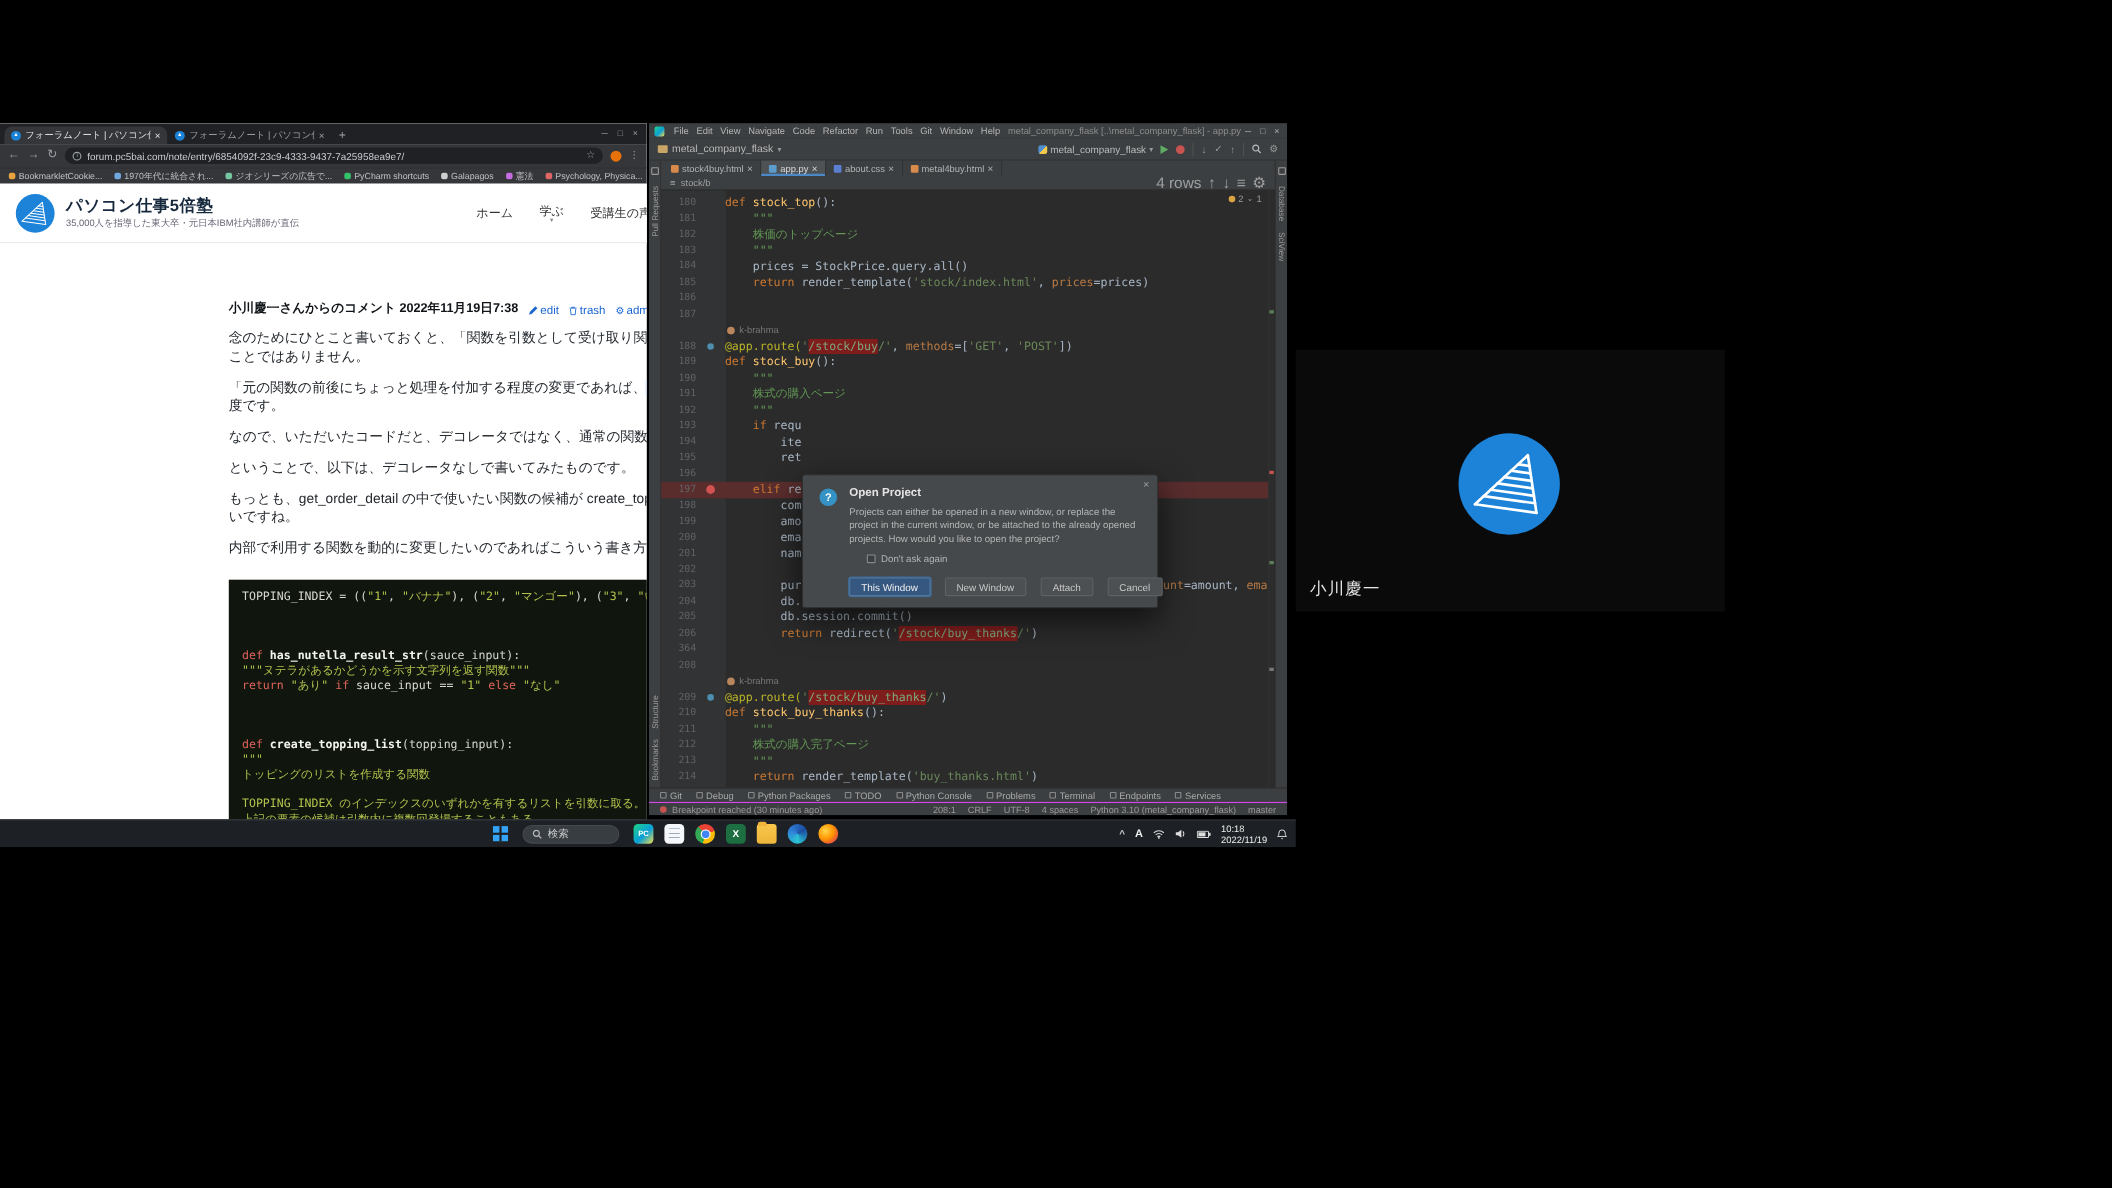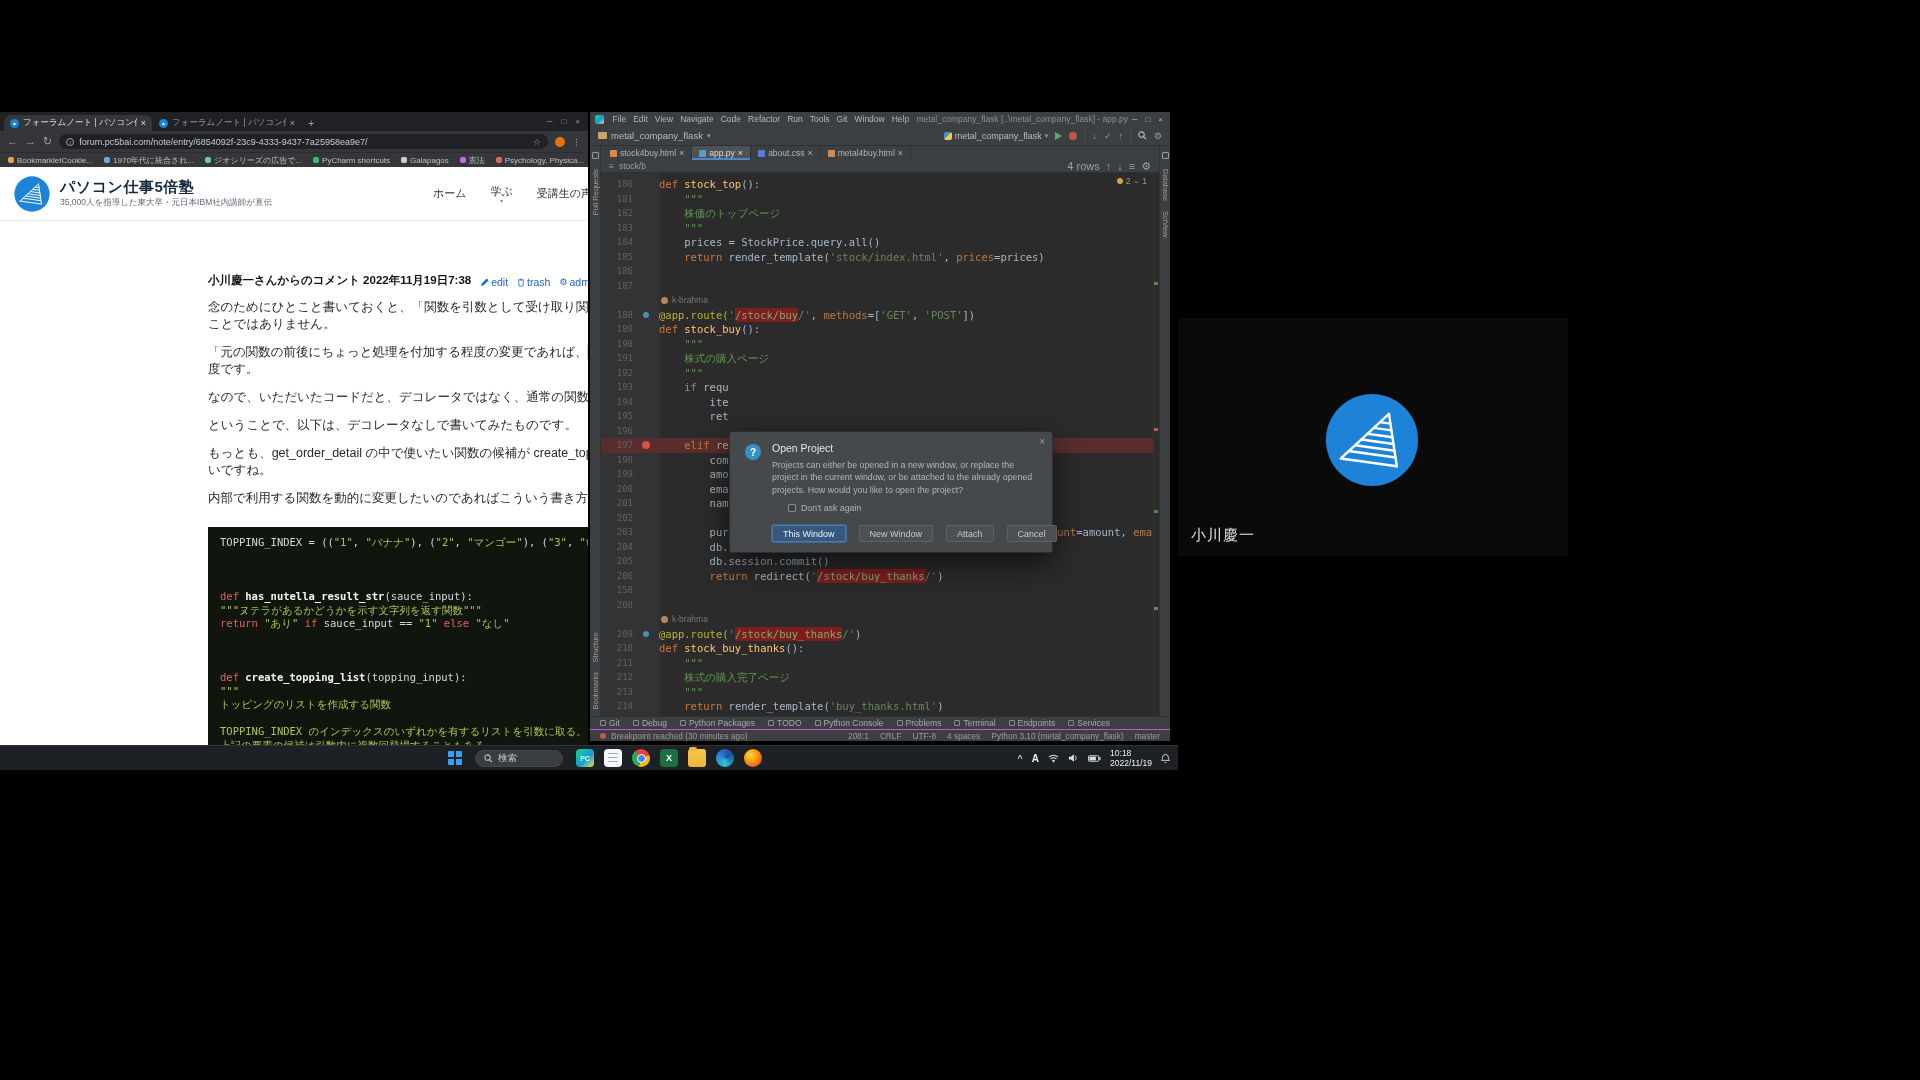--- a/index.html
+++ b/index.html
@@ -73,21 +73,21 @@
 .vtext-r{writing-mode:vertical-rl;font-size:7.5px;color:#9a9a9a;white-space:nowrap}
 .strip-sq{width:7px;height:7px;border:1px solid #9a9a9a;border-radius:1px}
 .mt-auto{margin-top:auto}
 .pc-center{flex:1;display:flex;flex-direction:column;min-width:0}
 .pc-tabs{height:14px;background:#3c3f41;display:flex;align-items:stretch;padding-left:2px}
 .pc-tab{display:flex;align-items:center;gap:3px;padding:0 7px;font-size:8.5px;color:#b3b3b3;border-right:1px solid #333;white-space:nowrap}
 .pc-tab.active{background:#4e5254;color:#dadada;box-shadow:inset 0 -2px 0 #4a88c7}
 .ficon{width:7px;height:7px;min-width:7px;border-radius:1px}
 .f-html{background:#d78a4a}.f-py{background:#5c9ccc}.f-css{background:#5a7fd0}
 .pc-crumbs{height:13px;background:#3c3f41;border-bottom:1px solid #2f2f2f;display:flex;align-items:center;padding:0 8px;font-size:8.5px;color:#9f9f9f;gap:5px}
-.crumb-r{margin-left:auto;display:flex;gap:6px;align-items:center;font-size:11px;color:#9f9f9f}
+.crumb-r{margin-left:auto;display:flex;gap:6px;align-items:center;font-size:14px;color:#9f9f9f}
 .pc-editor{flex:1;position:relative;background:#2b2b2b;overflow:hidden}
 .pc-editor::before{content:"";position:absolute;left:0;top:0;bottom:0;width:58px;background:#313335;border-right:1px solid #2f3133}
 .ed-lines{position:absolute;left:0;top:4px;right:6px}
 .ln{display:flex;height:14.5px;line-height:14.5px;position:relative}
 .ln-gutter{width:58px;min-width:58px;display:flex;align-items:center}
 .gnum{width:32px;text-align:right;font-size:9px;color:#606366;font-family:"DejaVu Sans Mono",monospace}
 .gicz{flex:1;display:flex;align-items:center;justify-content:center}
 .bp-dot{width:8px;height:8px;border-radius:50%;background:#d25252}
 .route-dot{width:6px;height:6px;border-radius:50%;background:#4e8fb0}
 .ln-body{flex:1;white-space:pre;overflow:hidden;font-family:"DejaVu Sans Mono","Liberation Mono",monospace;font-size:10.5px;color:#a9b7c6;display:flex;align-items:center}
@@ -98,21 +98,21 @@
 .ann-av{width:7px;height:7px;min-width:7px;border-radius:50%;background:#b9855c;margin:0 4px 0 2px}
 .ann-t{font-size:8.5px;color:#787878;font-family:"Liberation Sans",sans-serif}
 .insp{position:absolute;top:3px;right:12px;display:flex;align-items:center;gap:3px;font-size:8.5px;color:#9a9a9a;z-index:3}
 .insp-dot-y{width:6px;height:6px;border-radius:50%;background:#d9a343}
 .insp-chev{font-size:7px}
 .ed-sb{position:absolute;right:0;top:0;bottom:0;width:6px;background:#2c2c2c;border-left:1px solid #343434}
 .ed-mark{position:absolute;right:1px;width:4px;height:3px}
 .dlg{position:absolute;left:128px;top:258px;width:324px;height:122px;background:#45494b;border:1px solid #2c2e2f;border-radius:3px;box-shadow:0 10px 30px rgba(0,0,0,.65);z-index:6}
 .dlg-help{position:absolute;left:15px;top:12px;width:16px;height:16px;border-radius:50%;background:#3592c4;color:#fff;font-size:10px;display:flex;align-items:center;justify-content:center;font-weight:bold}
 .dlg-x{position:absolute;right:7px;top:4px;color:#9a9a9a;font-size:10px}
-.dlg-title{padding:10px 12px 0 42px;font-size:10.5px;color:#e4e4e4;font-weight:normal}
+.dlg-title{padding:10px 12px 0 42px;font-size:10.5px;color:#e4e4e4;font-weight:bold}
 .dlg-body{padding:5px 18px 0 42px;font-size:8.8px;line-height:12.3px;color:#b4b4b4}
 .dlg-check{margin:7px 0 0 58px;display:flex;align-items:center;gap:5px;font-size:8.8px;color:#b4b4b4}
 .cbox{width:8px;height:8px;border:1px solid #8a8a8a;border-radius:1px;background:#3c3f41}
 .dlg-btns{position:absolute;left:42px;bottom:10px;display:flex;gap:13px}
 .btn{font-size:9px;color:#c7c7c7;background:#4c5052;border:1px solid #5e6163;border-radius:2px;padding:2.5px 10px;white-space:nowrap}
 .btn.primary{background:#365880;border-color:#537699;box-shadow:0 0 0 1px #3e6b99;color:#eee}
 .pc-twbar{height:13px;background:#3c3f41;border-top:1px solid #303030;display:flex;align-items:center;gap:13px;padding:0 10px}
 .tw{display:flex;align-items:center;gap:3px;font-size:8.5px;color:#a8a8a8;white-space:nowrap}
 .tw-ic{width:6px;height:6px;border:1px solid #8a8a8a;border-radius:1px}
 .pc-status{height:12px;background:#3c3f41;border-top:1px solid #d946ef;display:flex;align-items:center;padding:0 10px;font-size:8.3px;color:#9a9a9a}
@@ -601,21 +601,21 @@
               </div>
               <div class="ln">
                 <div class="ln-gutter">
                   <span class="gnum">206</span>
                   <span class="gicz"></span>
                 </div>
                 <div class="ln-body"><span class="tk-p">        </span><span class="tk-k">return</span><span class="tk-p"> redirect(</span><span class="tk-s">'</span><span class="tk-h">/stock/buy_thanks</span><span class="tk-s">/'</span><span class="tk-p">)</span></div>
               </div>
               <div class="ln">
                 <div class="ln-gutter">
-                  <span class="gnum">158</span>
+                  <span class="gnum">364</span>
                   <span class="gicz"></span>
                 </div>
                 <div class="ln-body"></div>
               </div>
               <div class="ln">
                 <div class="ln-gutter">
                   <span class="gnum">208</span>
                   <span class="gicz"></span>
                 </div>
                 <div class="ln-body"></div>

